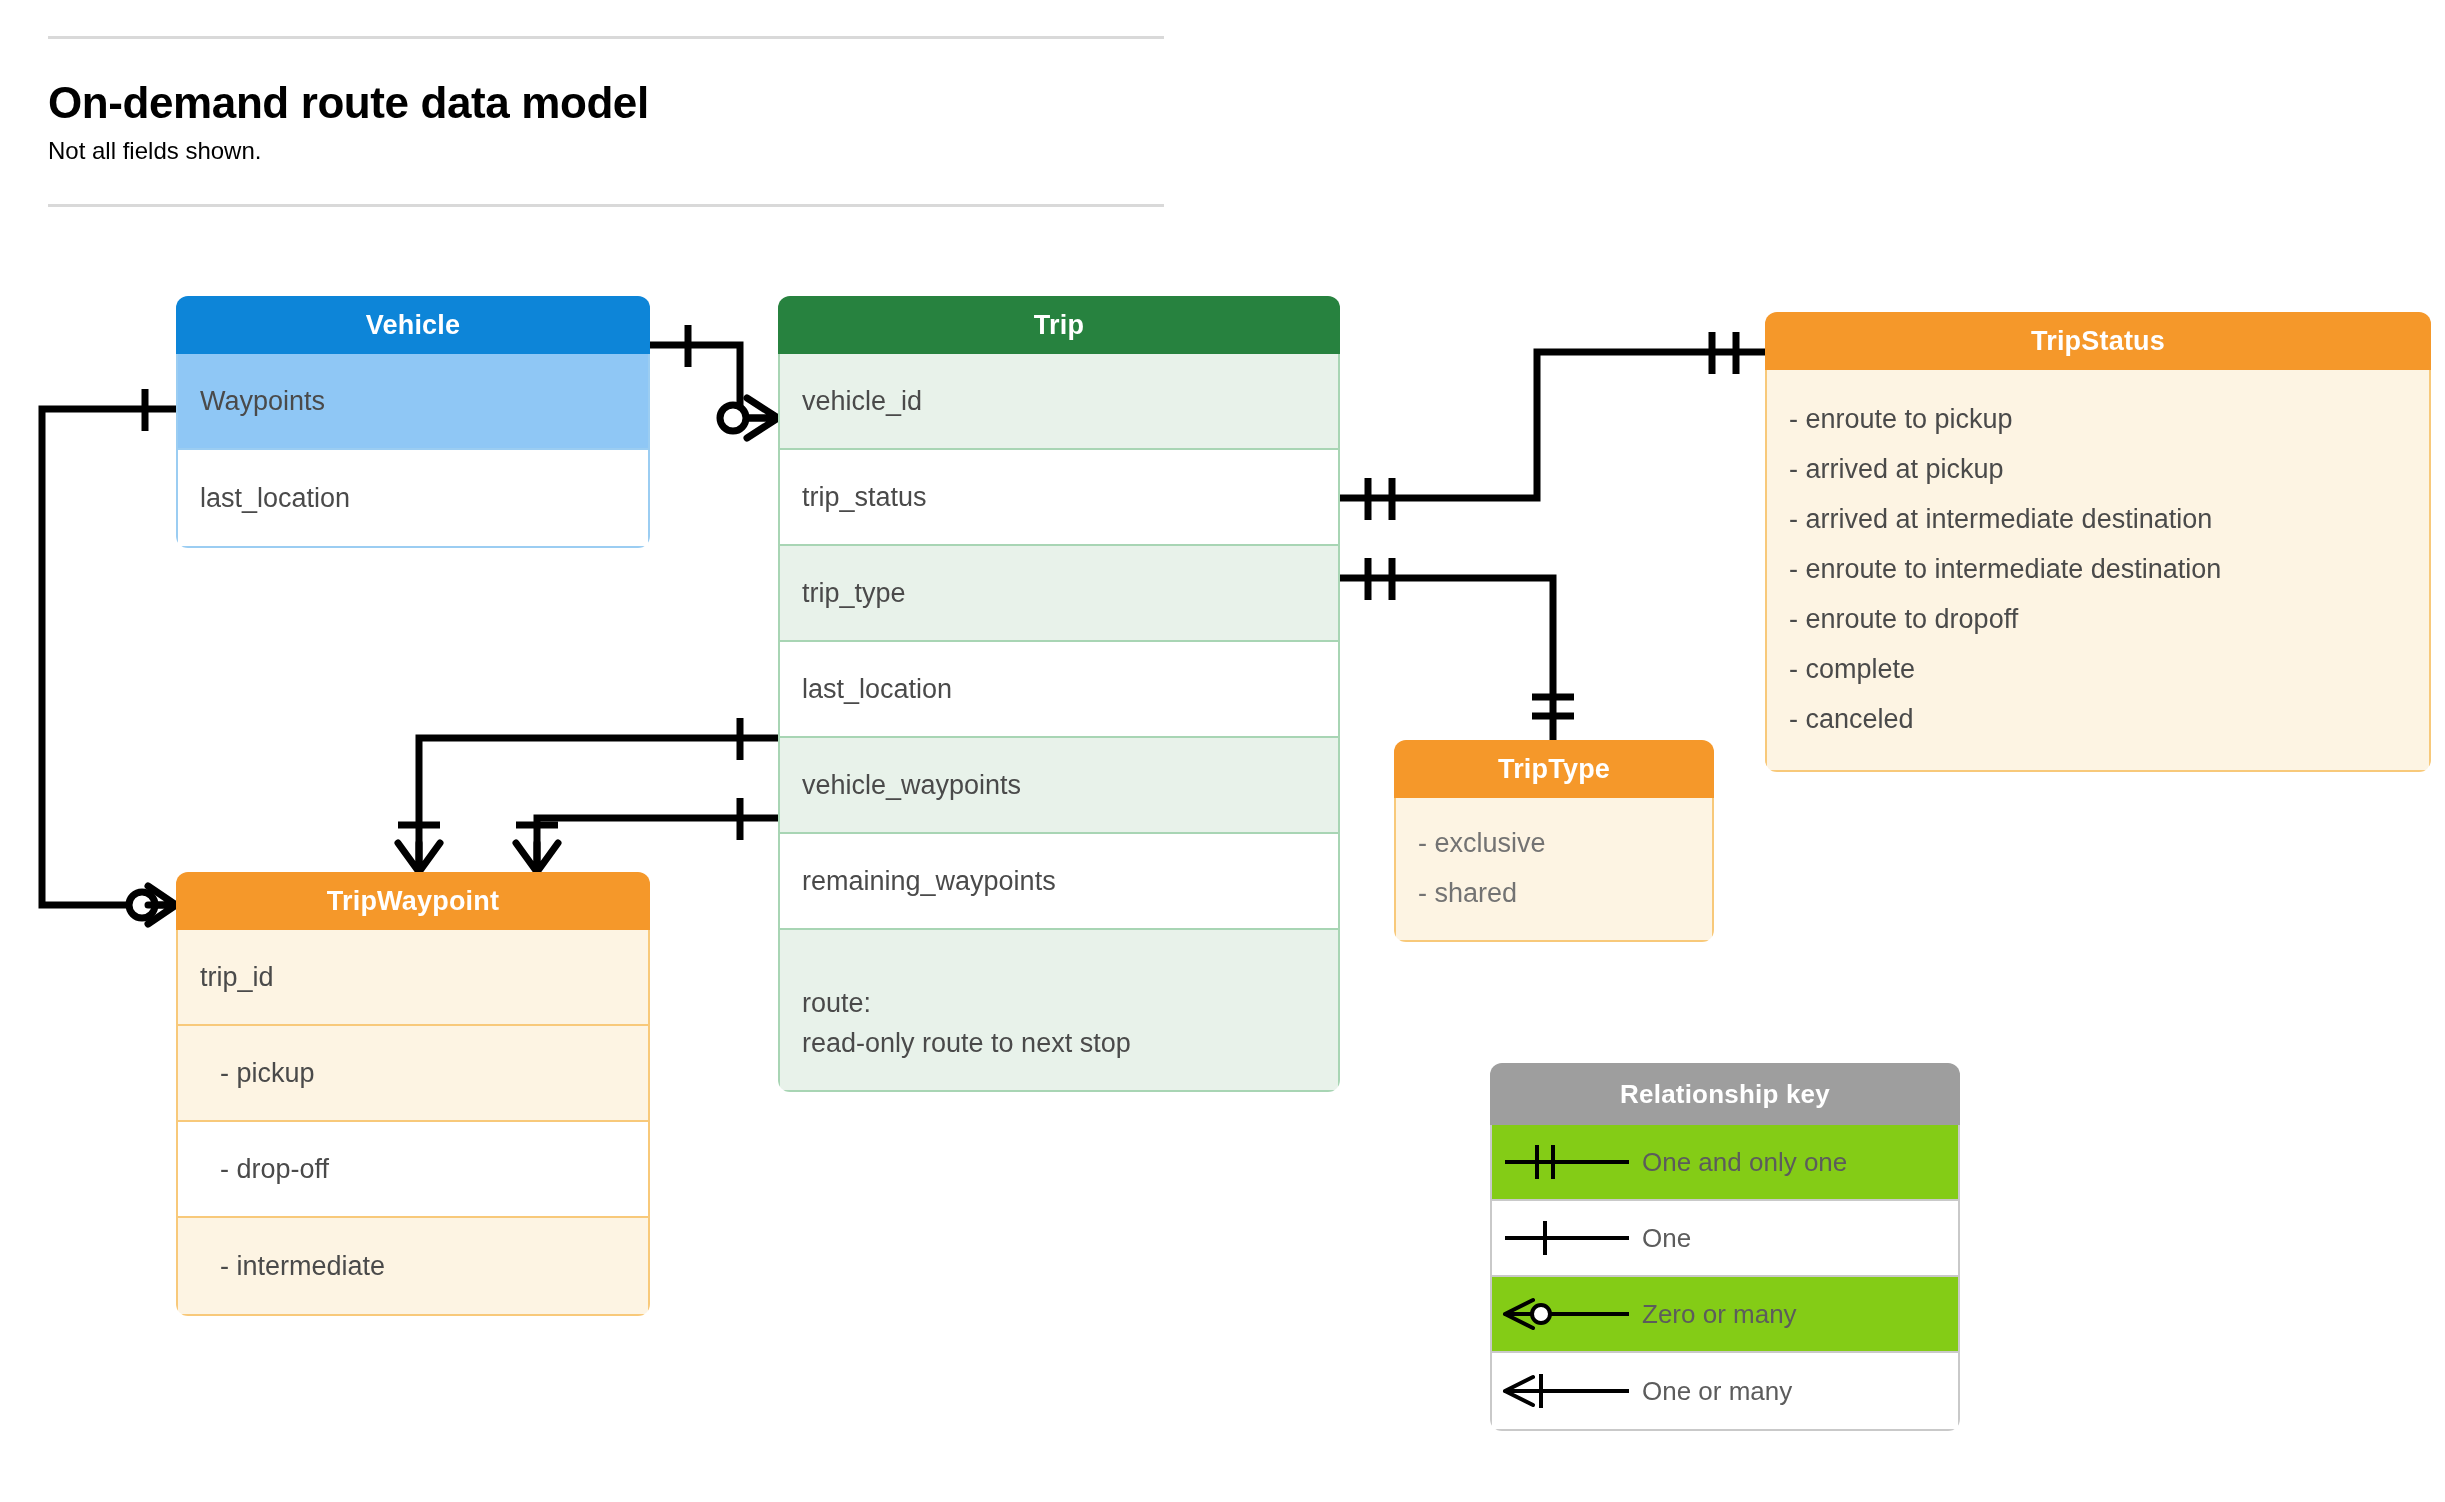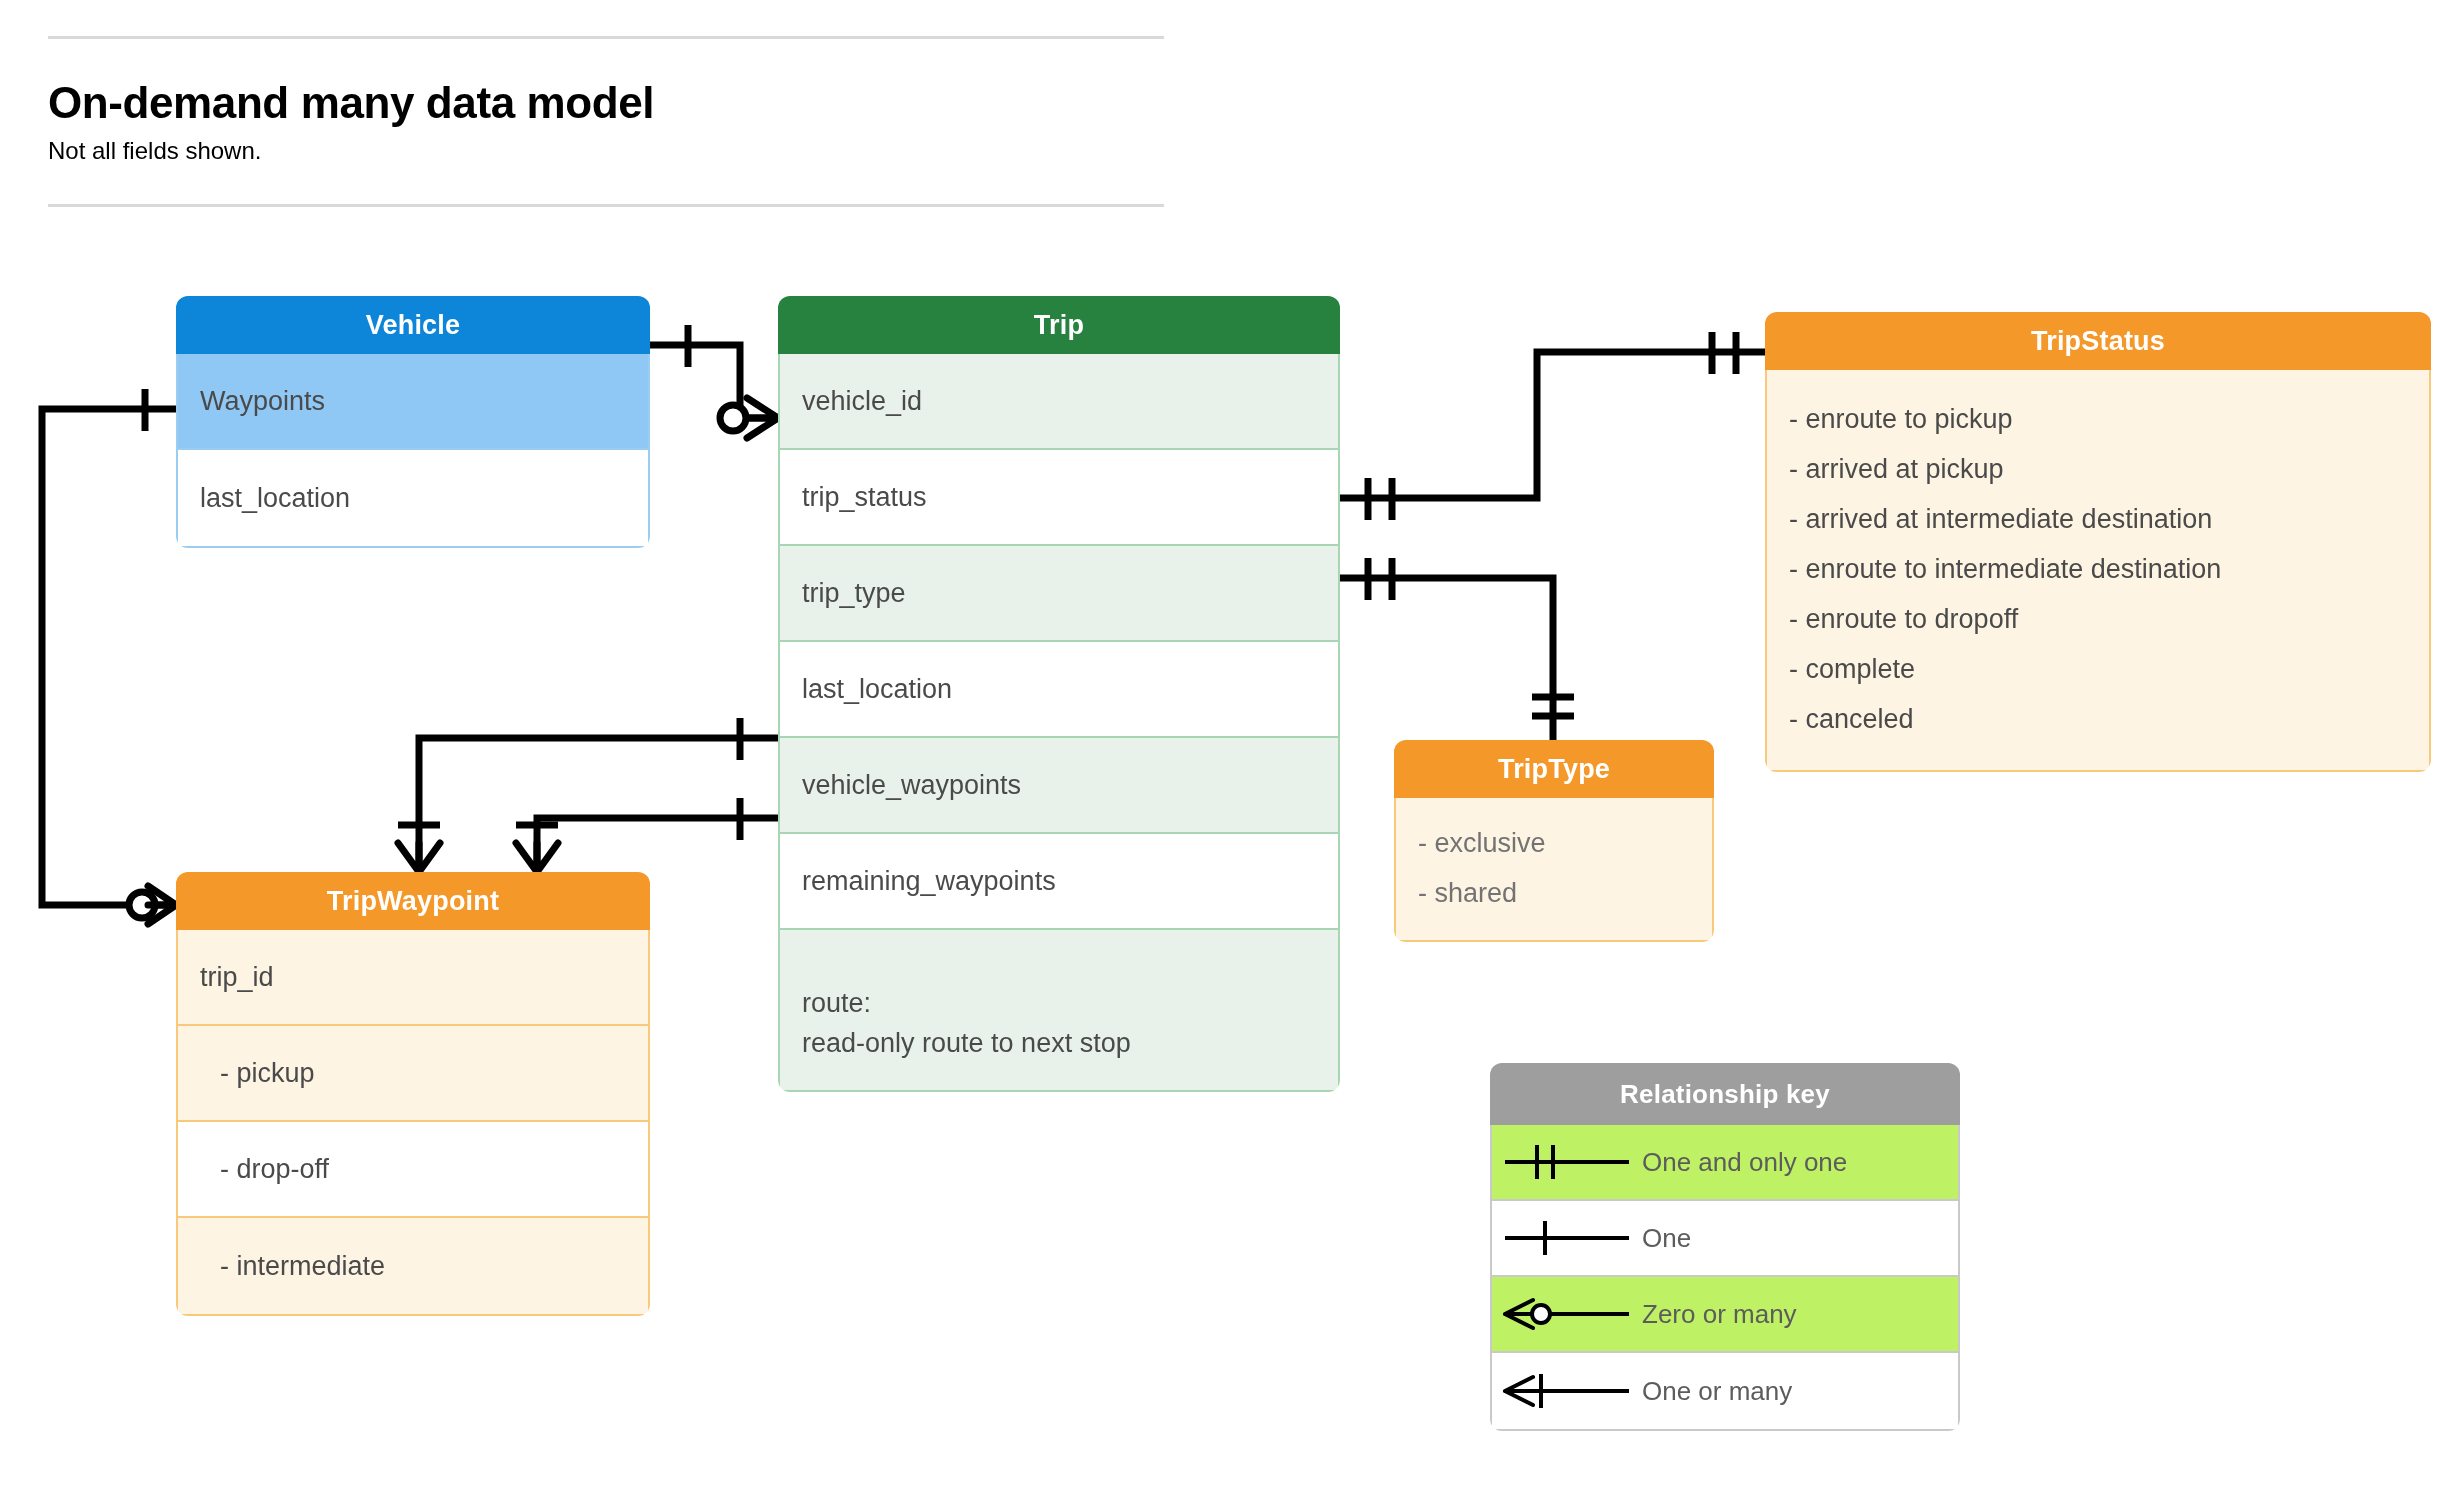--- a/index.html
+++ b/index.html
@@ -150,40 +150,40 @@
     border: 2px solid #c9c9c9; border-top: none;
     background: #ffffff;
   }
   .legend-row {
     display: flex; align-items: center;
     height: 76px;
     border-bottom: 2px solid #c9c9c9;
     box-sizing: border-box;
   }
   .legend-row:last-child { border-bottom: none; }
-  .legend-row.alt { background: #bef264; }
+  .legend-row.alt { background: #84cc16; }
   .legend-sym { width: 150px; flex: none; display: flex; align-items: center; justify-content: center; }
   .legend-label { font-size: 26px; color: #5c5c5c; }
 
   
   #connectors {
     position: absolute; left: 0; top: 0;
     width: 2445px; height: 1502px;
     pointer-events: none;
   }
   #connectors path, #connectors line { stroke: #000000; fill: none; }
 </style>
 </head>
 <body>
 
 <div id="canvas">
 
   <div id="header-block">
     <div class="rule"></div>
-    <h1 id="page-title">On-demand many data model</h1>
+    <h1 id="page-title">On-demand route data model</h1>
     <p id="page-subtitle">Not all fields shown.</p>
     <div id="rule-bottom-wrap">
       <div class="rule"></div>
     </div>
   </div>
 
   <svg id="connectors" viewBox="0 0 2445 1502" xmlns="http://www.w3.org/2000/svg">
 
     <path d="M 650 345 L 740 345 L 740 418 L 778 418" stroke-width="7" stroke-linecap="square"></path>
 

